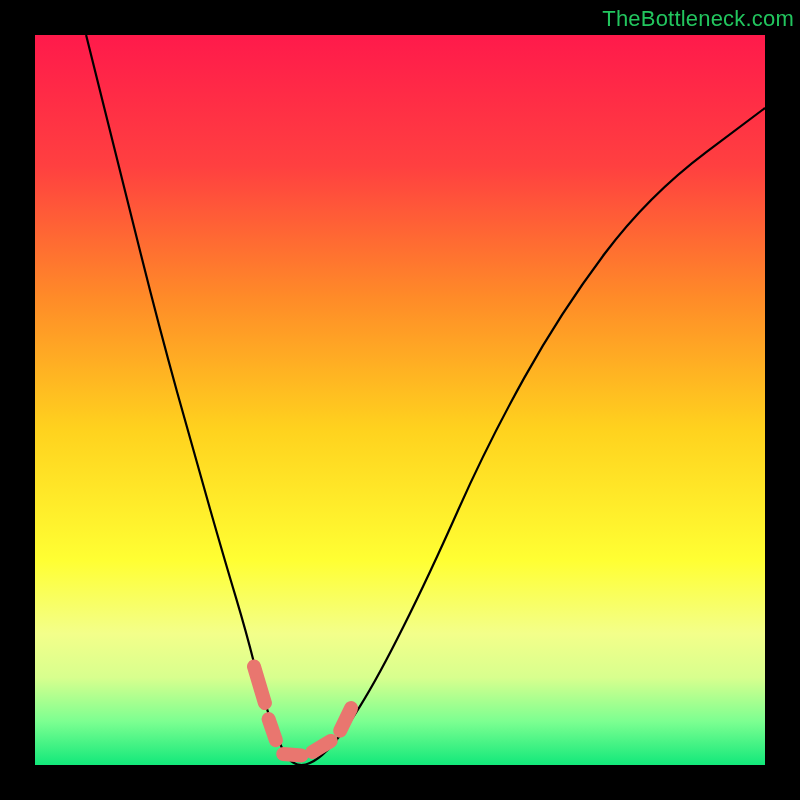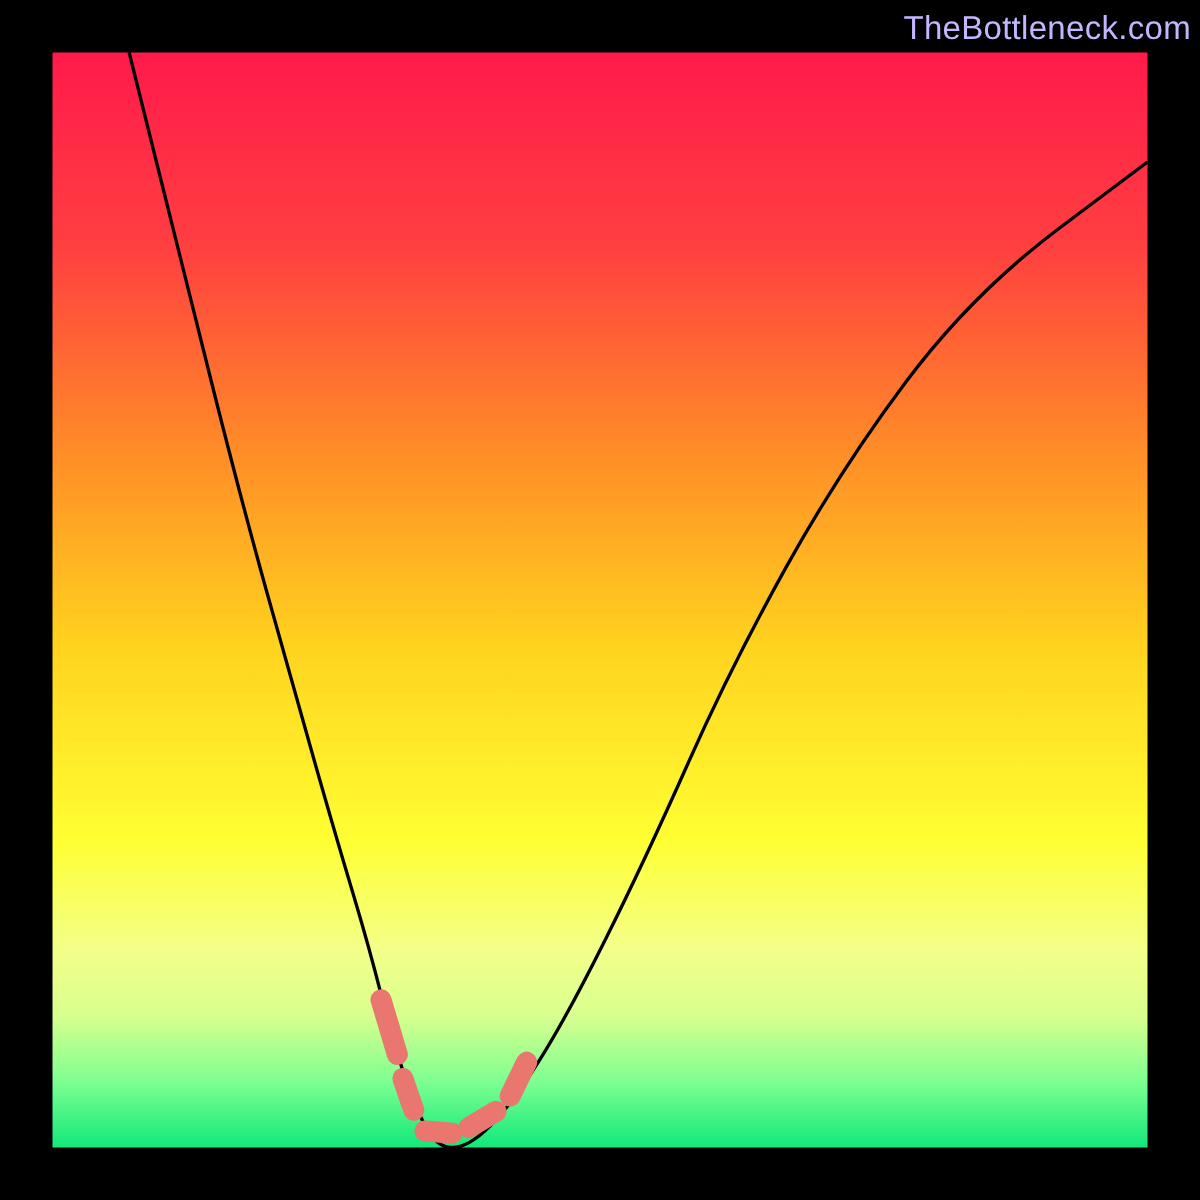--- a/index.html
+++ b/index.html
@@ -9,21 +9,21 @@
           #ff1a4b 0%,
           #ff4040 18%,
           #ff8b28 36%,
           #ffd21e 54%,
           #ffff33 72%,
           #f3ff8a 82%,
           #d8ff8e 88%,
           #7dff91 94%,
           #12e87a 100%);
         }
-  .watermark{position:absolute;right:6px;top:6px;color:#c4b5fd;font-size:22px;font-weight:400;letter-spacing:.2px}
+  .watermark{position:absolute;right:6px;top:6px;color:#22c55e;font-size:22px;font-weight:400;letter-spacing:.2px}
   svg.curve{position:absolute;left:35px;top:35px;width:730px;height:730px;overflow:visible}
   .curve path{stroke:#000;stroke-width:2.2;fill:none}
   .markers path{stroke:#e9766f;stroke-width:14;stroke-linecap:round;fill:none}
 </style>
 </head>
 <body>
 
 <div class="frame">
   <div class="plot"></div>
 

